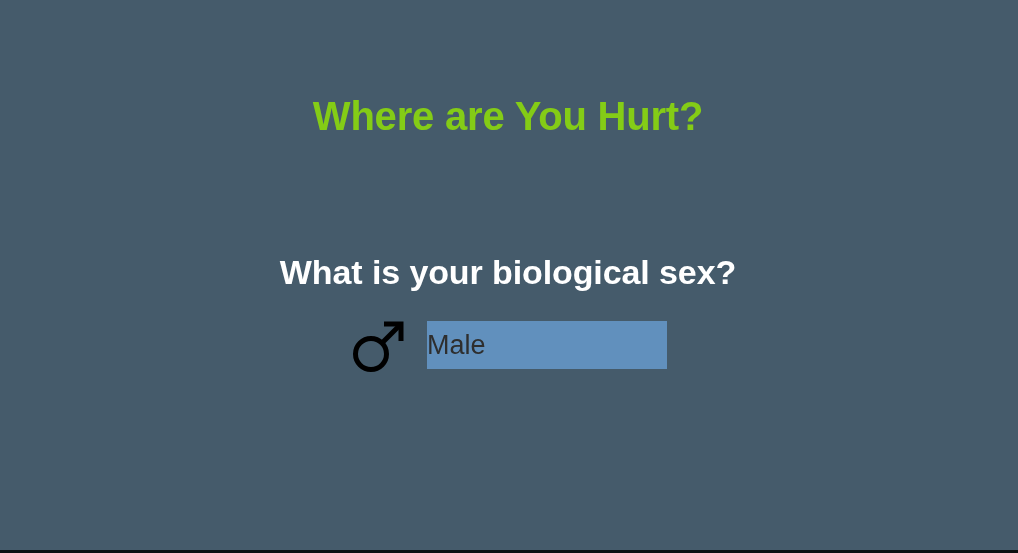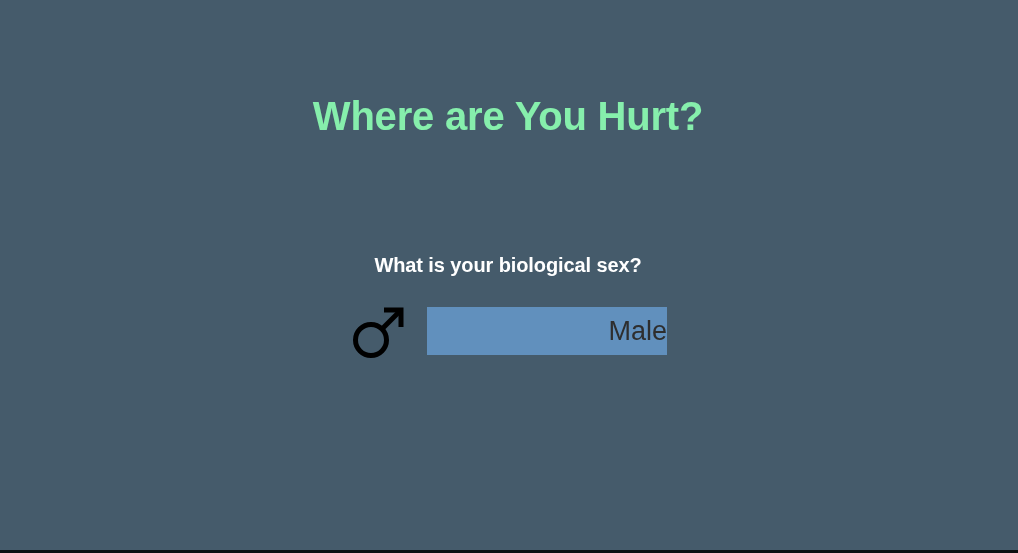--- a/index.html
+++ b/index.html
@@ -47,31 +47,31 @@
     display: flex;
     flex-direction: column;
     align-items: center;
   }
 
   .page-title {
     margin: 0;
     padding: 0;
     font-size: 40px;
     font-weight: bold;
-    color: #86efac;
+    color: #84cc16;
     letter-spacing: -0.2px;
     line-height: 1;
     margin-top: 96px;
     white-space: nowrap;
   }
 
   .question {
     margin: 0;
     padding: 0;
-    font-size: 20px;
+    font-size: 34px;
     font-weight: bold;
     color: #ffffff;
     letter-spacing: -0.1px;
     line-height: 1;
     margin-top: 119px;
     white-space: nowrap;
   }
 
   
   .options {
@@ -109,21 +109,21 @@
     width: 240px;
     height: 48px;
     background: #6190bd;
     border: none;
     border-radius: 0;
     color: #2e2e2e;
     font-family: "Liberation Sans", sans-serif;
     font-size: 27px;
     font-weight: normal;
     line-height: 48px;
-    text-align: right;
+    text-align: left;
     padding: 0;
     cursor: pointer;
     display: block;
     box-sizing: border-box;
   }
 </style>
 </head>
 <body>
 
 <div class="screen">

